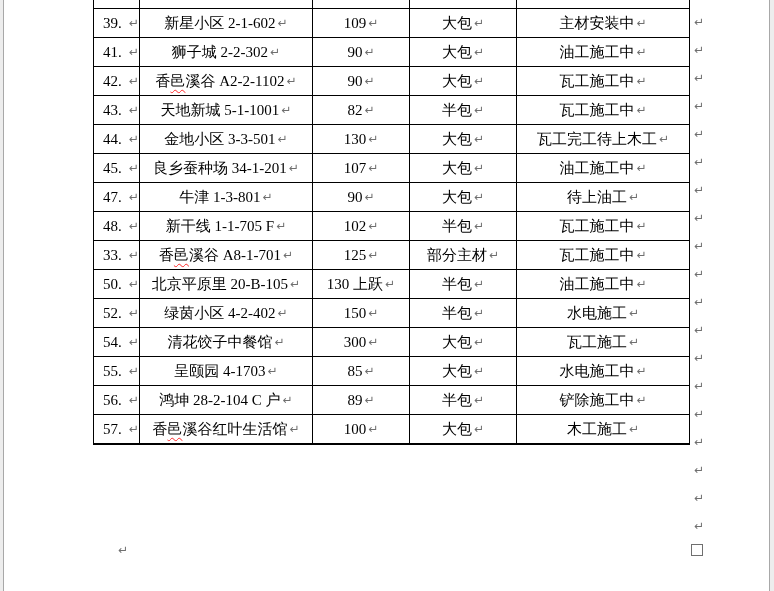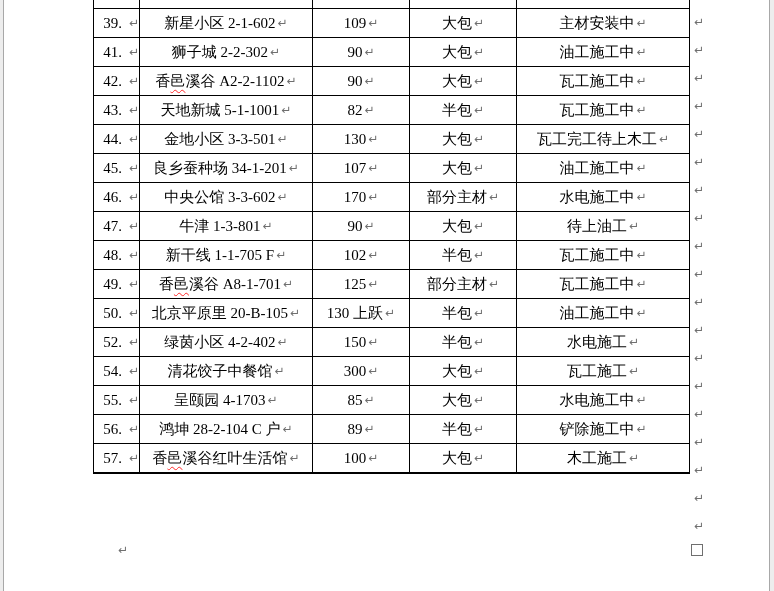--- a/index.html
+++ b/index.html
@@ -20,21 +20,21 @@
     border-collapse:collapse;table-layout:fixed;
     font-size:15px;color:var(--text,#000);
   }
   .doc-table td{
     border:1px solid var(--border,#000);
     padding:0;height:28px;overflow:hidden;white-space:nowrap;
     text-align:center;vertical-align:middle;
   }
   .doc-table tr.partial-row td{border-top:none;}
   .doc-table tr:last-child td{border-bottom:2px solid var(--border,#000);}
-  .doc-table td.c-num{text-align:right;padding-left:9px;}
+  .doc-table td.c-num{text-align:center;padding-left:9px;}
   .col-num{width:46px;}
   .col-addr{width:173px;}
   .col-area{width:97px;}
   .col-pkg{width:107px;}
   .col-status{width:173px;}
   .mark{
     font-family:"DejaVu Sans",sans-serif;
     color:var(--mark,#6f6f6f);
     font-size:12px;margin-left:2px;vertical-align:1px;
   }
@@ -118,42 +118,35 @@
           <td class="c-status"><span>瓦工完工待上木工</span><span class="mark">↵</span></td>
         </tr>
         <tr>
           <td class="c-num"><span>45.</span><span class="mark">↵</span></td>
           <td class="c-addr"><span>良乡蚕种场 34-1-201</span><span class="mark">↵</span></td>
           <td class="c-area"><span>107</span><span class="mark">↵</span></td>
           <td class="c-pkg"><span>大包</span><span class="mark">↵</span></td>
           <td class="c-status"><span>油工施工中</span><span class="mark">↵</span></td>
         </tr>
         <tr>
-          <td class="c-num"><span>46.</span><span class="mark">↵</span></td>
-          <td class="c-addr"><span>中央公馆 3-3-602</span><span class="mark">↵</span></td>
-          <td class="c-area"><span>170</span><span class="mark">↵</span></td>
-          <td class="c-pkg"><span>部分主材</span><span class="mark">↵</span></td>
-          <td class="c-status"><span>水电施工中</span><span class="mark">↵</span></td>
-        </tr>
-        <tr>
           <td class="c-num"><span>47.</span><span class="mark">↵</span></td>
           <td class="c-addr"><span>牛津 1-3-801</span><span class="mark">↵</span></td>
           <td class="c-area"><span>90</span><span class="mark">↵</span></td>
           <td class="c-pkg"><span>大包</span><span class="mark">↵</span></td>
           <td class="c-status"><span>待上油工</span><span class="mark">↵</span></td>
         </tr>
         <tr>
           <td class="c-num"><span>48.</span><span class="mark">↵</span></td>
           <td class="c-addr"><span>新干线 1-1-705 F</span><span class="mark">↵</span></td>
           <td class="c-area"><span>102</span><span class="mark">↵</span></td>
           <td class="c-pkg"><span>半包</span><span class="mark">↵</span></td>
           <td class="c-status"><span>瓦工施工中</span><span class="mark">↵</span></td>
         </tr>
         <tr>
-          <td class="c-num"><span>49.</span><span class="mark">↵</span></td>
+          <td class="c-num"><span>33.</span><span class="mark">↵</span></td>
           <td class="c-addr"><span>香</span><span class="squiggle">邑</span><span>溪谷 A8-1-701</span><span class="mark">↵</span></td>
           <td class="c-area"><span>125</span><span class="mark">↵</span></td>
           <td class="c-pkg"><span>部分主材</span><span class="mark">↵</span></td>
           <td class="c-status"><span>瓦工施工中</span><span class="mark">↵</span></td>
         </tr>
         <tr>
           <td class="c-num"><span>50.</span><span class="mark">↵</span></td>
           <td class="c-addr"><span>北京平原里 20-B-105</span><span class="mark">↵</span></td>
           <td class="c-area"><span>130 上跃</span><span class="mark">↵</span></td>
           <td class="c-pkg"><span>半包</span><span class="mark">↵</span></td>

